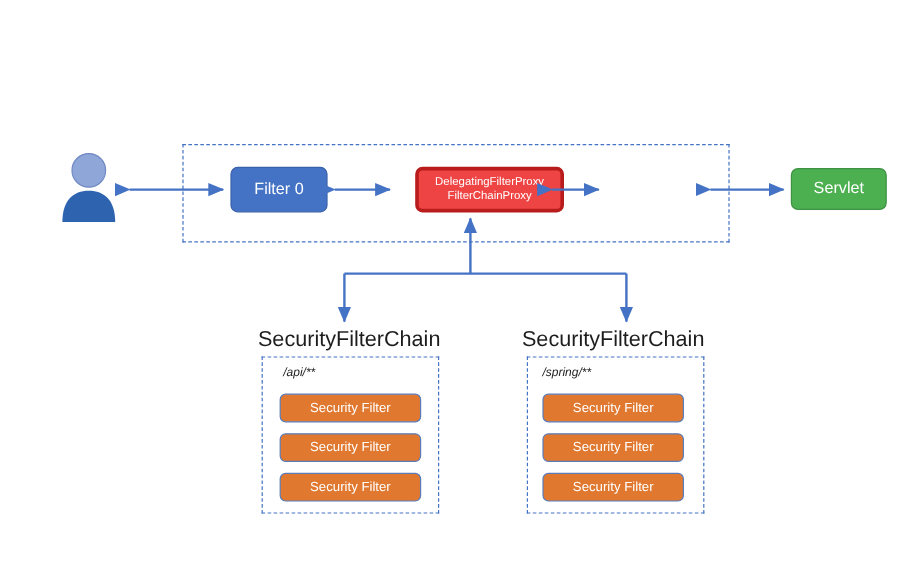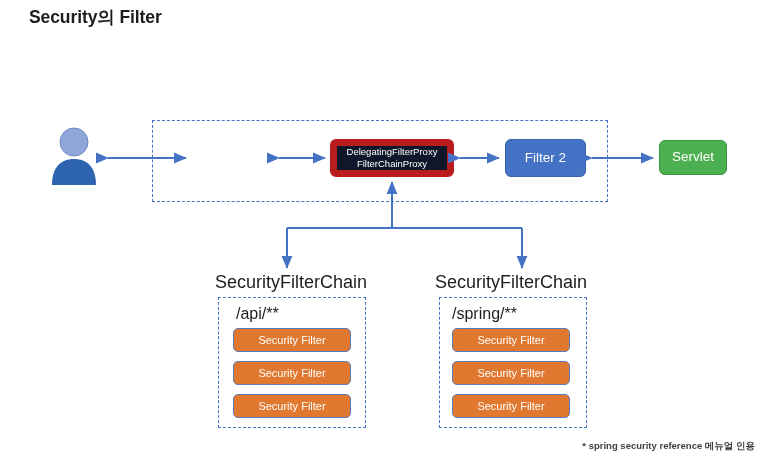--- a/index.html
+++ b/index.html
@@ -44,23 +44,24 @@
     border-radius: 6px;
     line-height: 1.1;
     white-space: nowrap;
   }
   .node.blue {
     background: #4472c4;
     border: 1px solid #3a62ab;
     font-size: 13.5px;
   }
   .node.orange {
-    background: #0f172a;
-    border: 7px solid #b91c1c;
+    background: #ef4444;
+    border: 3px solid #b91c1c;
     font-size: 9.5px;
+    margin-left: 16px;
   }
   .node.green {
     background: #4caf50;
     border: 1px solid #3f9243;
     font-size: 13.5px;
   }
   .node.orange .two-line {
     display: flex;
     flex-direction: column;
     gap: 1px;
@@ -87,23 +88,24 @@
   }
   .chain-label {
     position: absolute;
     font-size: 18px;
     color: #1d1d1d;
     white-space: nowrap;
     text-align: center;
   }
   .path-label {
     position: absolute;
-    font-size: 16px;
+    font-size: 10px;
     color: #1d1d1d;
     white-space: nowrap;
+    font-style: italic;
   }
   
   #person {
     position: absolute;
     left: 50px;
     top: 127px;
     width: 48px;
     height: 58px;
   }
   
@@ -124,44 +126,43 @@
     font-weight: bold;
     color: #3f3f3f;
     white-space: nowrap;
   }
 </style>
 </head>
 <body>
 
 <div id="stage">
 
-  <div id="page-title">Security의 Filter</div>
 
   <div id="person">
     <svg width="48" height="58" viewBox="0 0 48 58" xmlns="http://www.w3.org/2000/svg">
       <circle cx="24" cy="15" r="14" fill="#8FA6D8" stroke="#7089c4" stroke-width="1"></circle>
       <path d="M 2 58 C 2 40 11 32 24 32 C 37 32 46 40 46 58 Z" fill="#2E63B0"></path>
     </svg>
   </div>
 
   <div class="dashed-box" style="left:152px; top:120px; width:456px; height:82px;"></div>
 
+  <div class="node blue" style="left:192px; top:139px; width:81px; height:38px;">
+    <span>Filter 0</span>
+  </div>
 
   <div class="node orange" style="left:330px; top:139px; width:124px; height:38px;">
     <span class="two-line">
       <span>DelegatingFilterProxy</span>
       <span>FilterChainProxy</span>
     </span>
   </div>
 
-  <div class="node blue" style="left:505px; top:139px; width:81px; height:38px;">
-    <span>Filter 2</span>
-  </div>
-
-  <div class="node green" style="left:659px; top:140px; width:68px; height:35px;text-align:center;">
+
+  <div class="node green" style="left:659px; top:140px; width:80px; height:35px;text-align:center;">
     <span>Servlet</span>
   </div>
 
   <div class="chain-label" style="left:198px; top:272px; width:186px;">SecurityFilterChain</div>
   <div class="dashed-box" style="left:218px; top:297px; width:148px; height:131px;"></div>
   <div class="path-label" style="left:236px; top:305px;">/api/**</div>
 
   <div class="sec-filter" style="left:233px; top:328px; width:118px; height:24px;">
     <span>Security Filter</span>
   </div>
@@ -206,15 +207,14 @@
 
     <line x1="392" y1="228" x2="392" y2="182" stroke="#4472C4" stroke-width="2" marker-end="url(#arrHeadR)"></line>
 
     <line x1="287" y1="228" x2="522" y2="228" stroke="#4472C4" stroke-width="2"></line>
 
     <line x1="287" y1="228" x2="287" y2="268" stroke="#4472C4" stroke-width="2" marker-end="url(#arrHeadR)"></line>
 
     <line x1="522" y1="228" x2="522" y2="268" stroke="#4472C4" stroke-width="2" marker-end="url(#arrHeadR)"></line>
   </svg>
 
-  <div id="footnote">* spring security reference 메뉴얼 인용</div>
 
 </div>
 
 </body></html>

